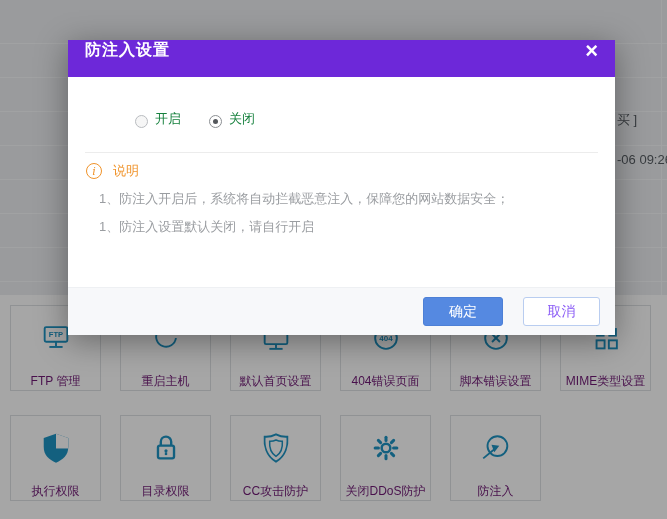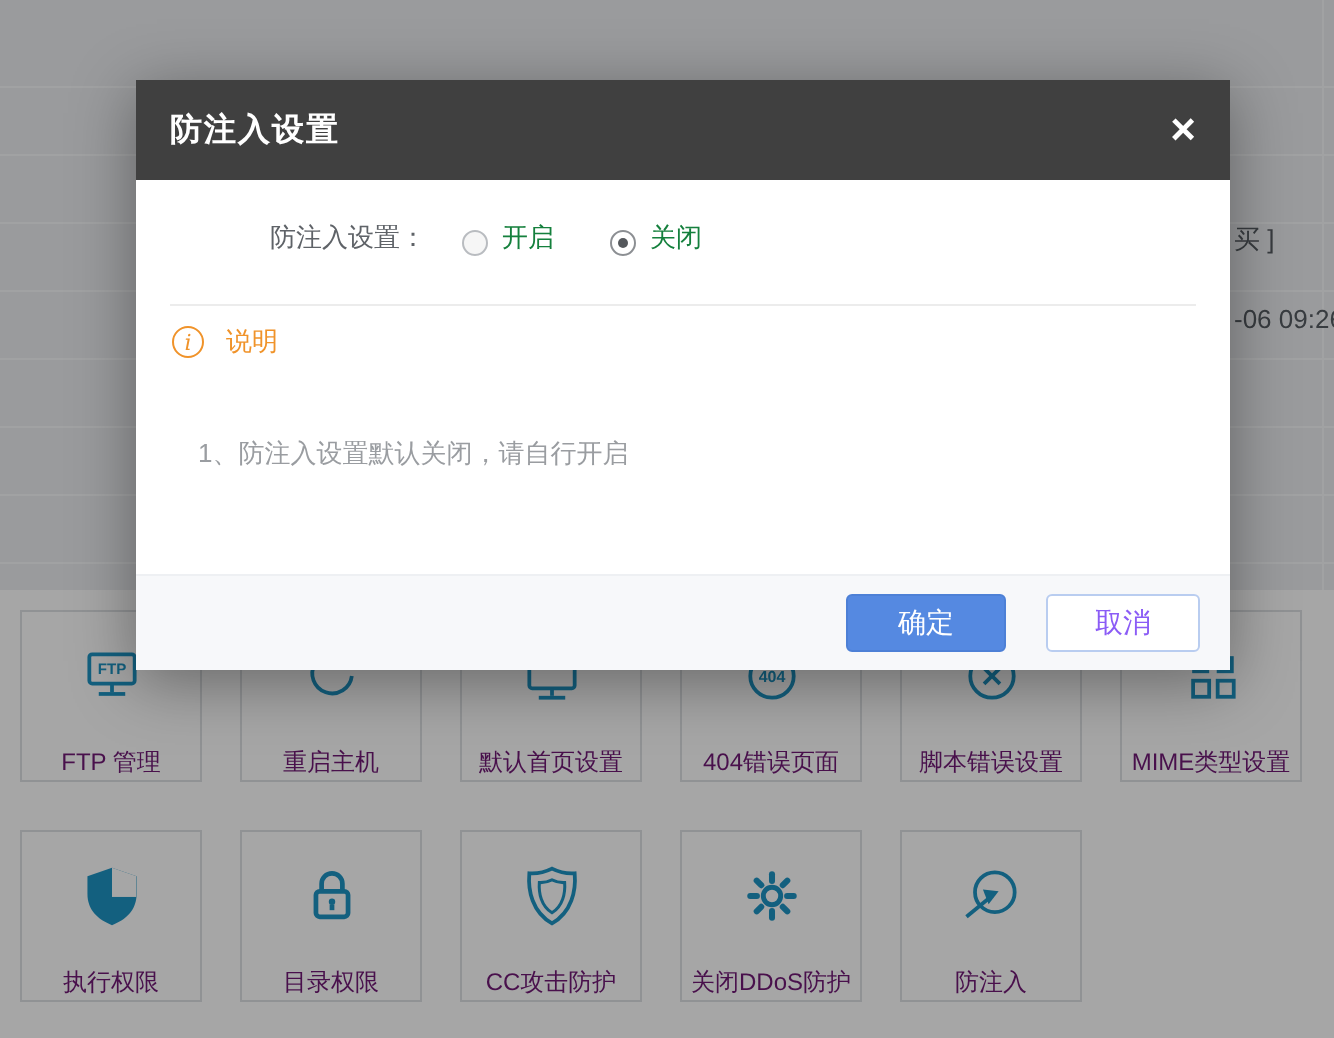--- a/index.html
+++ b/index.html
@@ -29,21 +29,21 @@
   .card-label { font-size:12px; color:#701a75; margin-top:18px; white-space:nowrap; }
   .c10{left:10px}.c120{left:120px}.c230{left:230px}.c340{left:340px}.c450{left:450px}.c560{left:560px}
   .r1{top:305px}.r2{top:415px}
   
   .overlay { position:absolute; inset:0; background:rgba(0,0,0,0.35); }
   
   .modal {
     position:absolute; left:68px; top:40px; width:547px; height:295px;
     background:#fff; box-shadow:0 6px 30px rgba(0,0,0,0.38);
   }
-  .m-header { height:50px; background:#404040; display:flex; align-items:center; padding:0 15px 0 17px; }
+  .m-header { height:37px; background:#6d28d9; display:flex; align-items:flex-start; padding:0 15px 0 17px; }
   .m-title { color:#fff; font-size:16px; font-weight:bold; letter-spacing:1px; flex:1; }
   .m-close { color:#fff; font-size:22px; font-weight:bold; line-height:1; cursor:pointer; padding:0 2px; }
   .m-field { position:absolute; left:67px; top:70px; display:flex; align-items:center; font-size:13px; }
   .m-label { color:#5f6368; margin-right:18px; }
   .radio-opt { display:inline-flex; align-items:flex-end; margin-right:28px; color:#15803d; cursor:pointer; }
   .rb { width:13px; height:13px; border-radius:50%; border:1px solid #b9bcc0; background:#f6f6f6; margin-right:7px; box-sizing:border-box; position:relative; }
   .rb-on { border-color:#8c8f93; background:#fff; }
   .rb-on::after { content:""; position:absolute; left:3px; top:3px; width:5px; height:5px; border-radius:50%; background:#55585c; }
   .m-divider { position:absolute; left:17px; right:17px; top:112px; height:1px; background:#ececec; }
   .m-note-head { position:absolute; left:18px; top:122px; display:flex; align-items:center; }
@@ -208,36 +208,36 @@
 
 <div class="overlay"></div>
 
 <div class="modal">
   <div class="m-header">
     <span class="m-title">防注入设置</span>
     <span class="m-close">×</span>
   </div>
 
   <div class="m-field">
-    <span class="m-label">防注入设置：</span>
     <span class="radio-opt">
       <span class="rb"></span>
       <span>开启</span>
     </span>
     <span class="radio-opt">
       <span class="rb rb-on"></span>
       <span>关闭</span>
     </span>
   </div>
 
   <div class="m-divider"></div>
 
   <div class="m-note-head">
     <span class="info-icon">i</span>
     <span class="note-title">说明</span>
   </div>
+  <div class="note-item ni1">1、防注入开启后，系统将自动拦截恶意注入，保障您的网站数据安全；</div>
   <div class="note-item ni2">1、防注入设置默认关闭，请自行开启</div>
 
   <div class="m-footer">
     <button class="btn btn-confirm">确定</button>
     <button class="btn btn-cancel">取消</button>
   </div>
 </div>
 
 </body></html>

